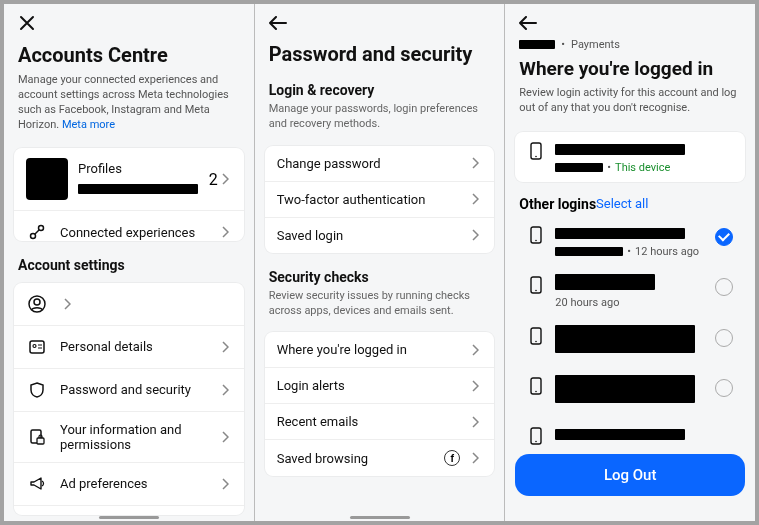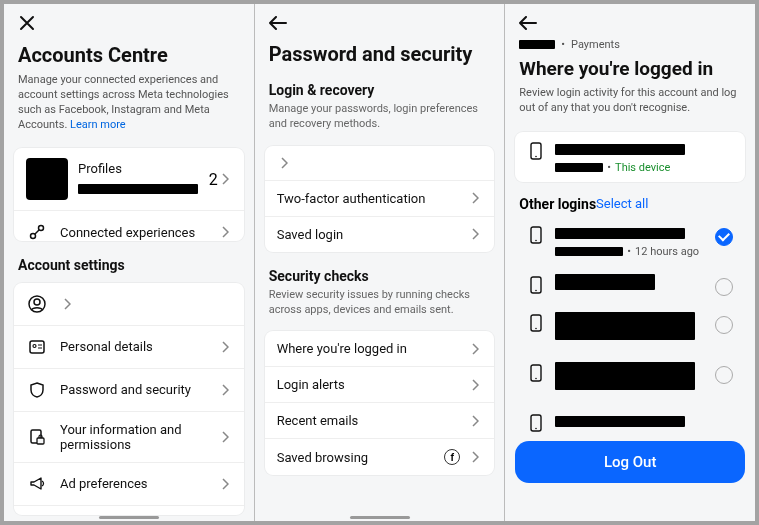--- a/index.html
+++ b/index.html
@@ -170,22 +170,22 @@
   <div class="pane">
     <div class="topbar">
       <div class="icon-btn">
         <svg width="16" height="16" viewBox="0 0 16 16">
             <path d="M2 2 L14 14 M14 2 L2 14" stroke="#111" stroke-width="2" stroke-linecap="round"></path>
           </svg>
       </div>
     </div>
     <h1 class="title">Accounts Centre</h1>
     <div class="subtext">
-      <span>Manage your connected experiences and account settings across Meta technologies such as Facebook, Instagram and Meta Accounts.</span>
-      <a href="#">Learn more</a>
+      <span>Manage your connected experiences and account settings across Meta technologies such as Facebook, Instagram and Meta Horizon.</span>
+      <a href="#">Meta more</a>
     </div>
 
     <div class="card">
       <div class="profile-row">
         <div class="avatar-sq"></div>
         <div class="profile-meta">
           <div class="nm">Profiles</div>
           <span class="redact" style="width:120px;"></span>
         </div>
         <div class="count">2</div>
@@ -307,20 +307,21 @@
             <path d="M7 1 L1 7 L7 13 M1 7 H17" stroke="#111" stroke-width="2" fill="none" stroke-linecap="round" stroke-linejoin="round"></path>
           </svg>
       </div>
     </div>
     <h1 class="title">Password and security</h1>
 
     <div class="section-label">Login &amp; recovery</div>
     <div class="section-sub">Manage your passwords, login preferences and recovery methods.</div>
     <div class="card">
       <div class="row">
+        <div class="label">Change password</div>
         <div class="chev">
             <svg width="8" height="12" viewBox="0 0 8 12">
               <path d="M2 1 L7 6 L2 11" stroke="#888" stroke-width="1.5" fill="none"></path>
             </svg>
           </div>
       </div>
       <div class="row">
         <div class="label">Two-factor authentication</div>
         <div class="chev">
             <svg width="8" height="12" viewBox="0 0 8 12">
@@ -439,20 +440,23 @@
 
       <div class="login-item">
         <div class="dev-icon">
             <svg width="14" height="18" viewBox="0 0 14 18">
               <rect x="2" y="1" width="10" height="16" rx="2" stroke="#111" stroke-width="1.4" fill="none"></rect>
               <circle cx="7" cy="14.5" r="0.8" fill="#111"></circle>
             </svg>
           </div>
         <div class="login-text">
           <div class="r1"><span class="redact" style="width:100px;height:16px;"></span></div>
+          <div class="r2">
+              <span>20 hours ago</span>
+            </div>
         </div>
         <div class="radio"></div>
       </div>
 
       <div class="login-item">
         <div class="dev-icon">
             <svg width="14" height="18" viewBox="0 0 14 18">
               <rect x="2" y="1" width="10" height="16" rx="2" stroke="#111" stroke-width="1.4" fill="none"></rect>
               <circle cx="7" cy="14.5" r="0.8" fill="#111"></circle>
             </svg>

